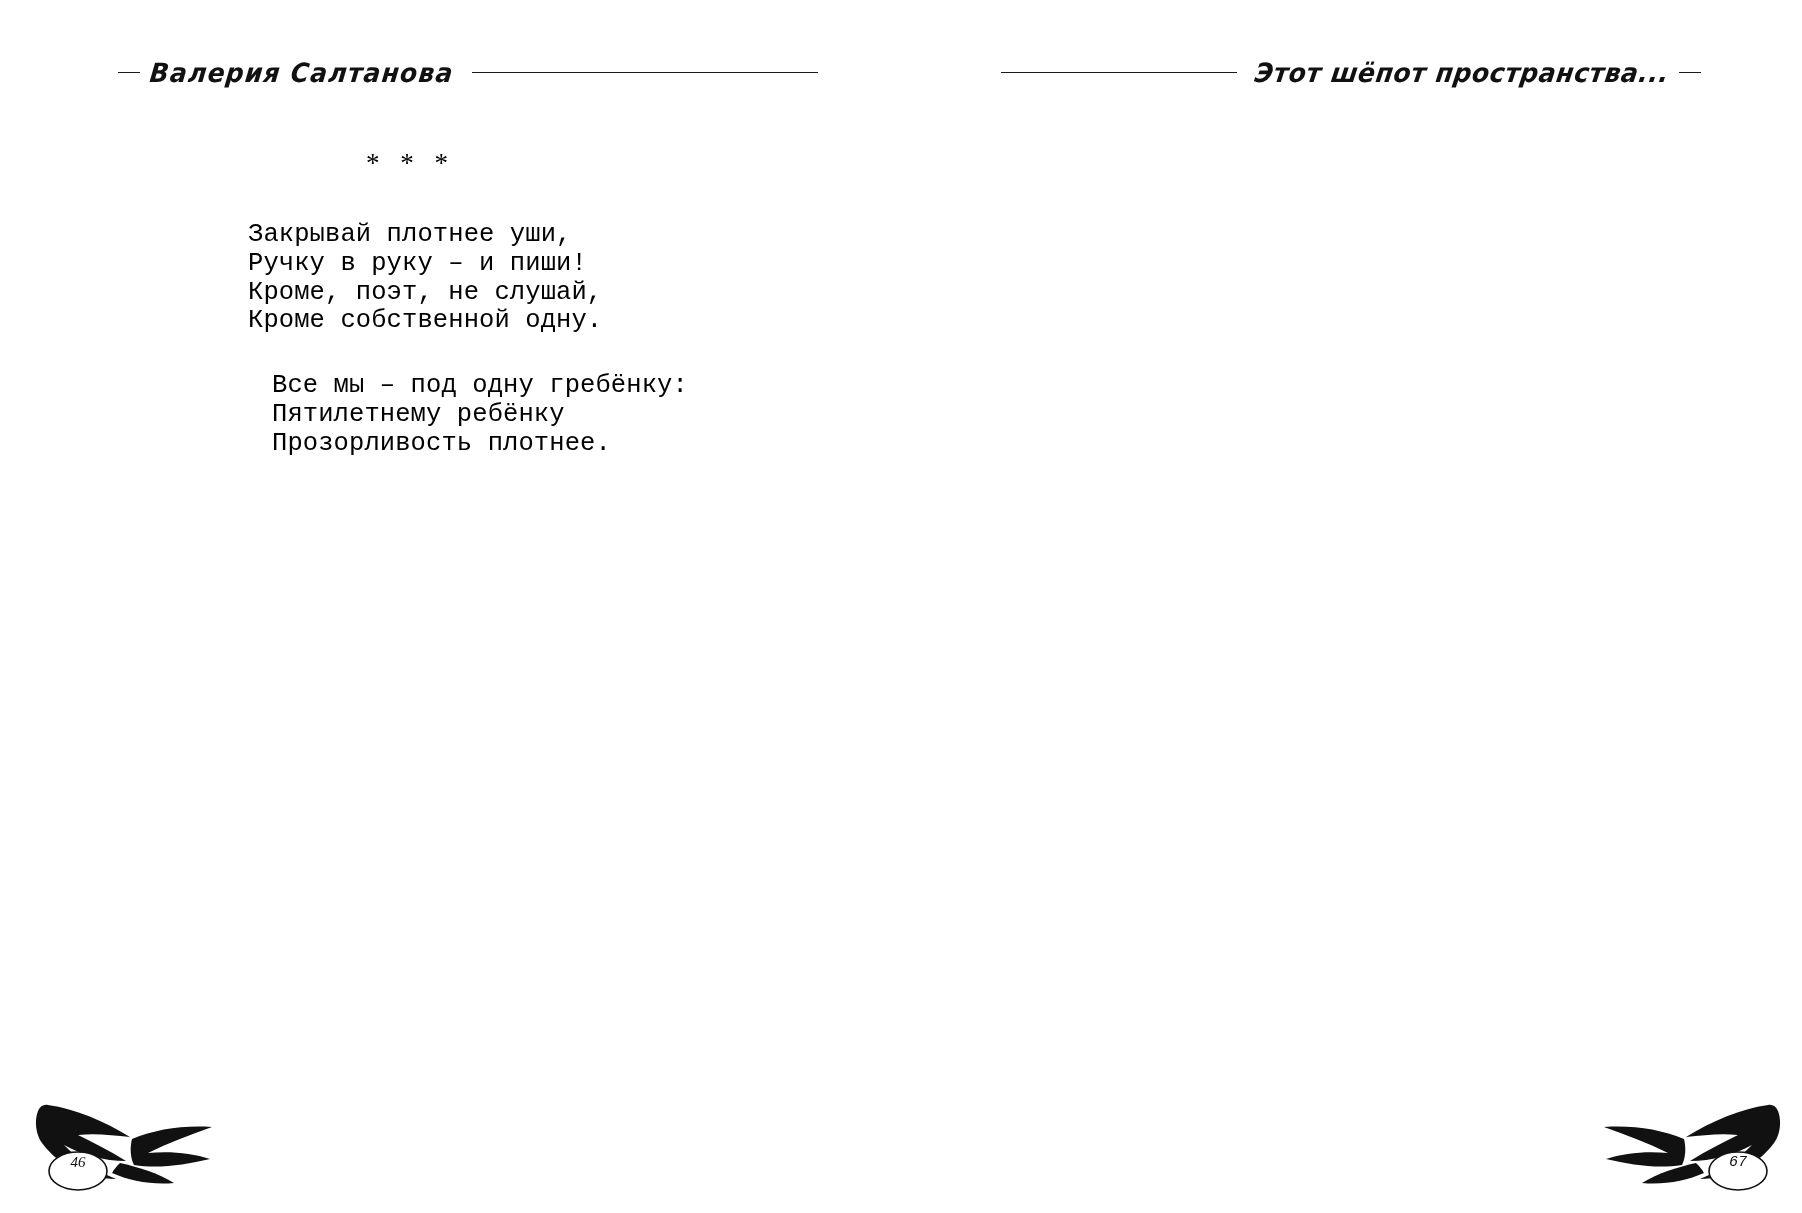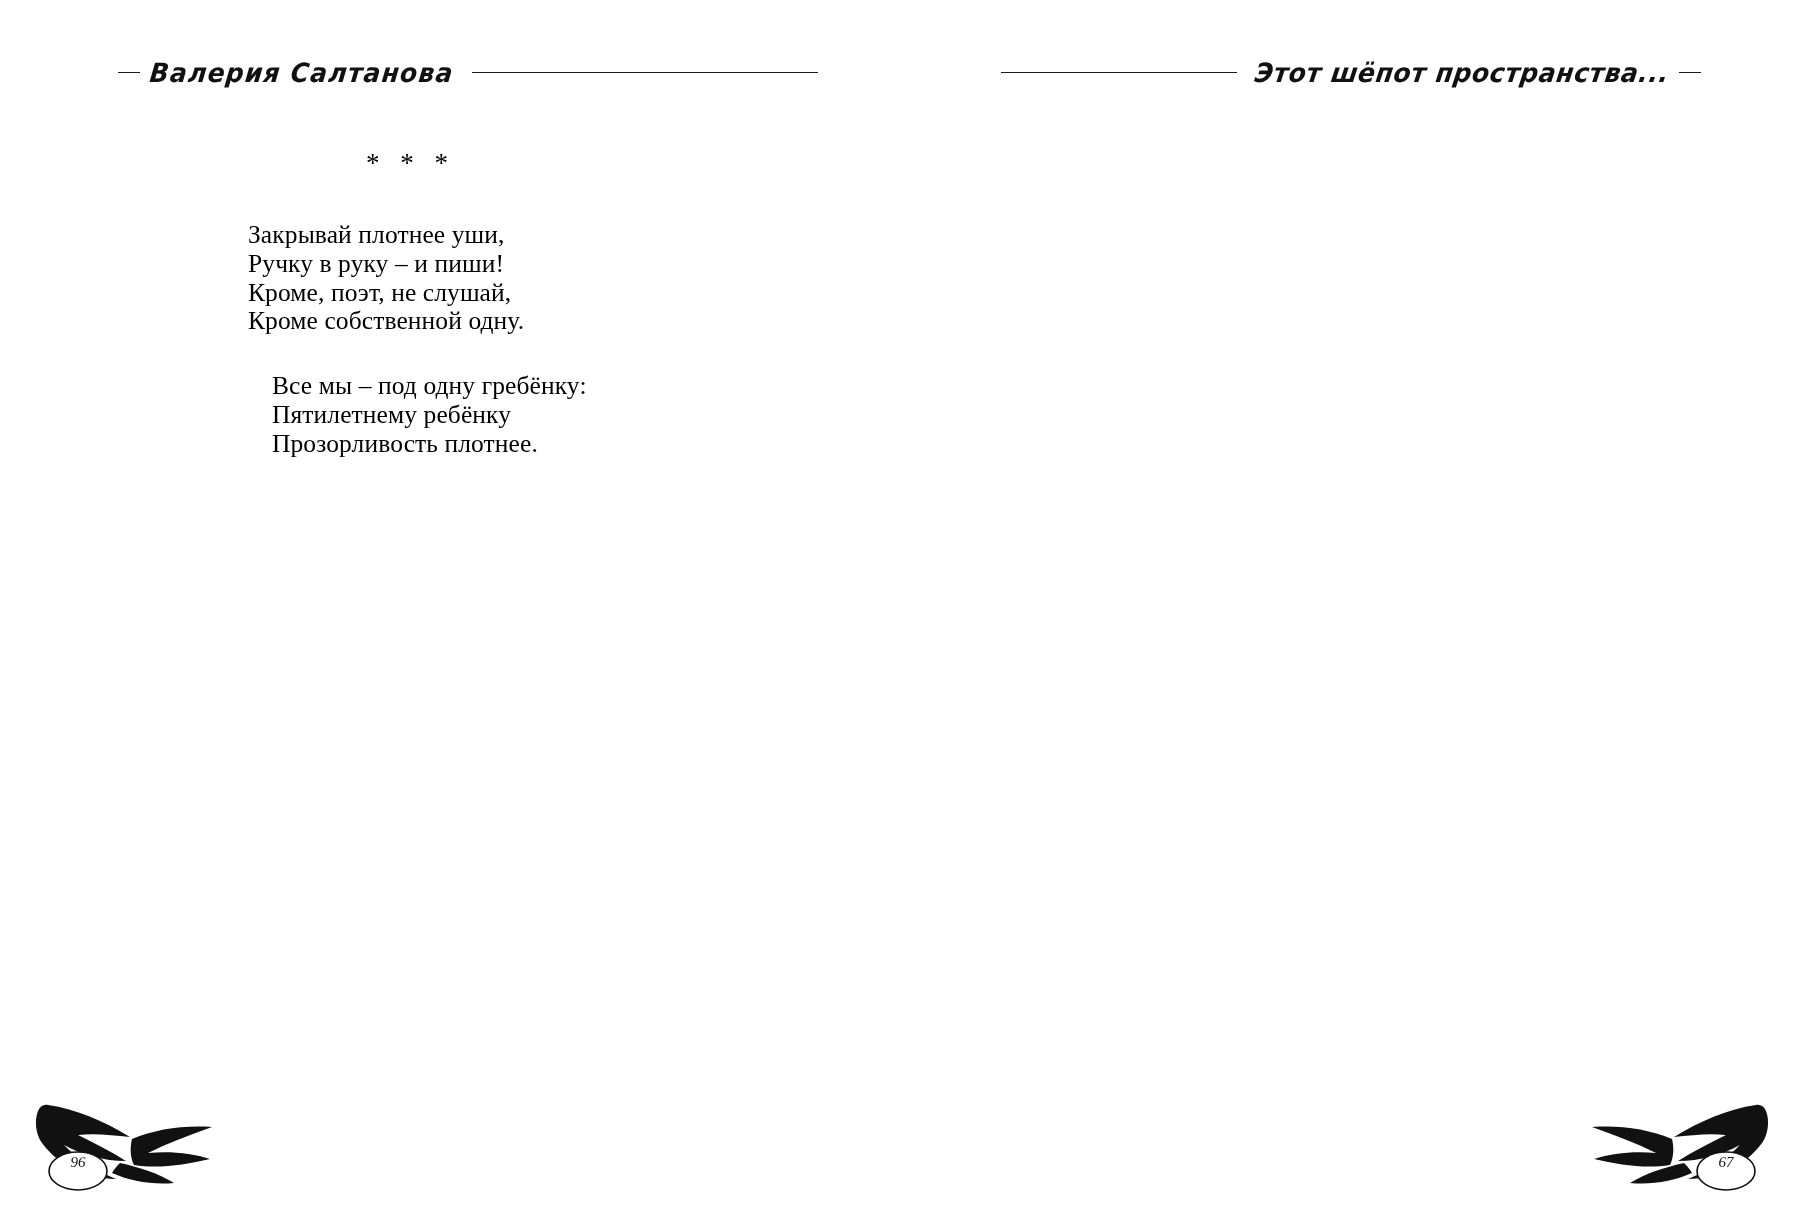--- a/index.html
+++ b/index.html
@@ -109,31 +109,32 @@
   .stanza {
     margin: 0 0 36px 0;
   }
   .stanza:last-child { margin-bottom: 0; margin-left: 24px; }
 
   .line {
     font-size: 25.5px;
     line-height: 28.8px;
     white-space: pre;
     letter-spacing: 0.1px;
+    font-family: Liberation Mono, monospace;
   }
 
   
   .folio {
     position: absolute;
     bottom: 22px;
     width: 190px;
     height: 92px;
   }
   .folio.left-folio  { left: 34px; }
-  .folio.right-folio { right: 32px; }
+  .folio.right-folio { right: 20px; font-family: Liberation Mono, monospace; }
 
   .folio svg {
     position: absolute;
     inset: 0;
     width: 190px;
     height: 92px;
     display: block;
   }
   .folio.right-folio svg {
     transform: scaleX(-1);
@@ -184,21 +185,21 @@
     <div class="folio left-folio">
       <svg viewBox="0 0 190 92" xmlns="http://www.w3.org/2000/svg">
         <path fill="#111111" d="M14 6 C42 10 70 22 96 38 C78 36 60 34 44 36 C60 44 76 52 92 62
                                  C70 62 48 56 30 46 C44 60 62 72 82 80 C52 80 24 66 8 44
                                  C2 36 0 22 4 12 C6 7 10 5 14 6 Z"></path>
         <path fill="#111111" d="M98 40 C122 30 150 26 178 28 C156 36 134 44 114 54
                                  C136 52 158 54 176 60 C150 66 124 70 100 66 C96 58 96 48 98 40 Z"></path>
         <path fill="#111111" d="M86 64 C104 68 124 74 140 84 C118 86 96 82 78 74 C80 70 83 67 86 64 Z"></path>
         <ellipse cx="44" cy="72" rx="29" ry="19" fill="#ffffff" stroke="#111111" stroke-width="1.6"></ellipse>
       </svg>
-      <span class="folio-num">96</span>
+      <span class="folio-num">46</span>
     </div>
 
   </div>
 
   <div class="page right-page">
 
     <div class="running-head right">
       <span class="rule-long lead"></span>
       <span class="head-title right-title">Этот шёпот пространства...</span>
       <span class="rule-short trail"></span>

